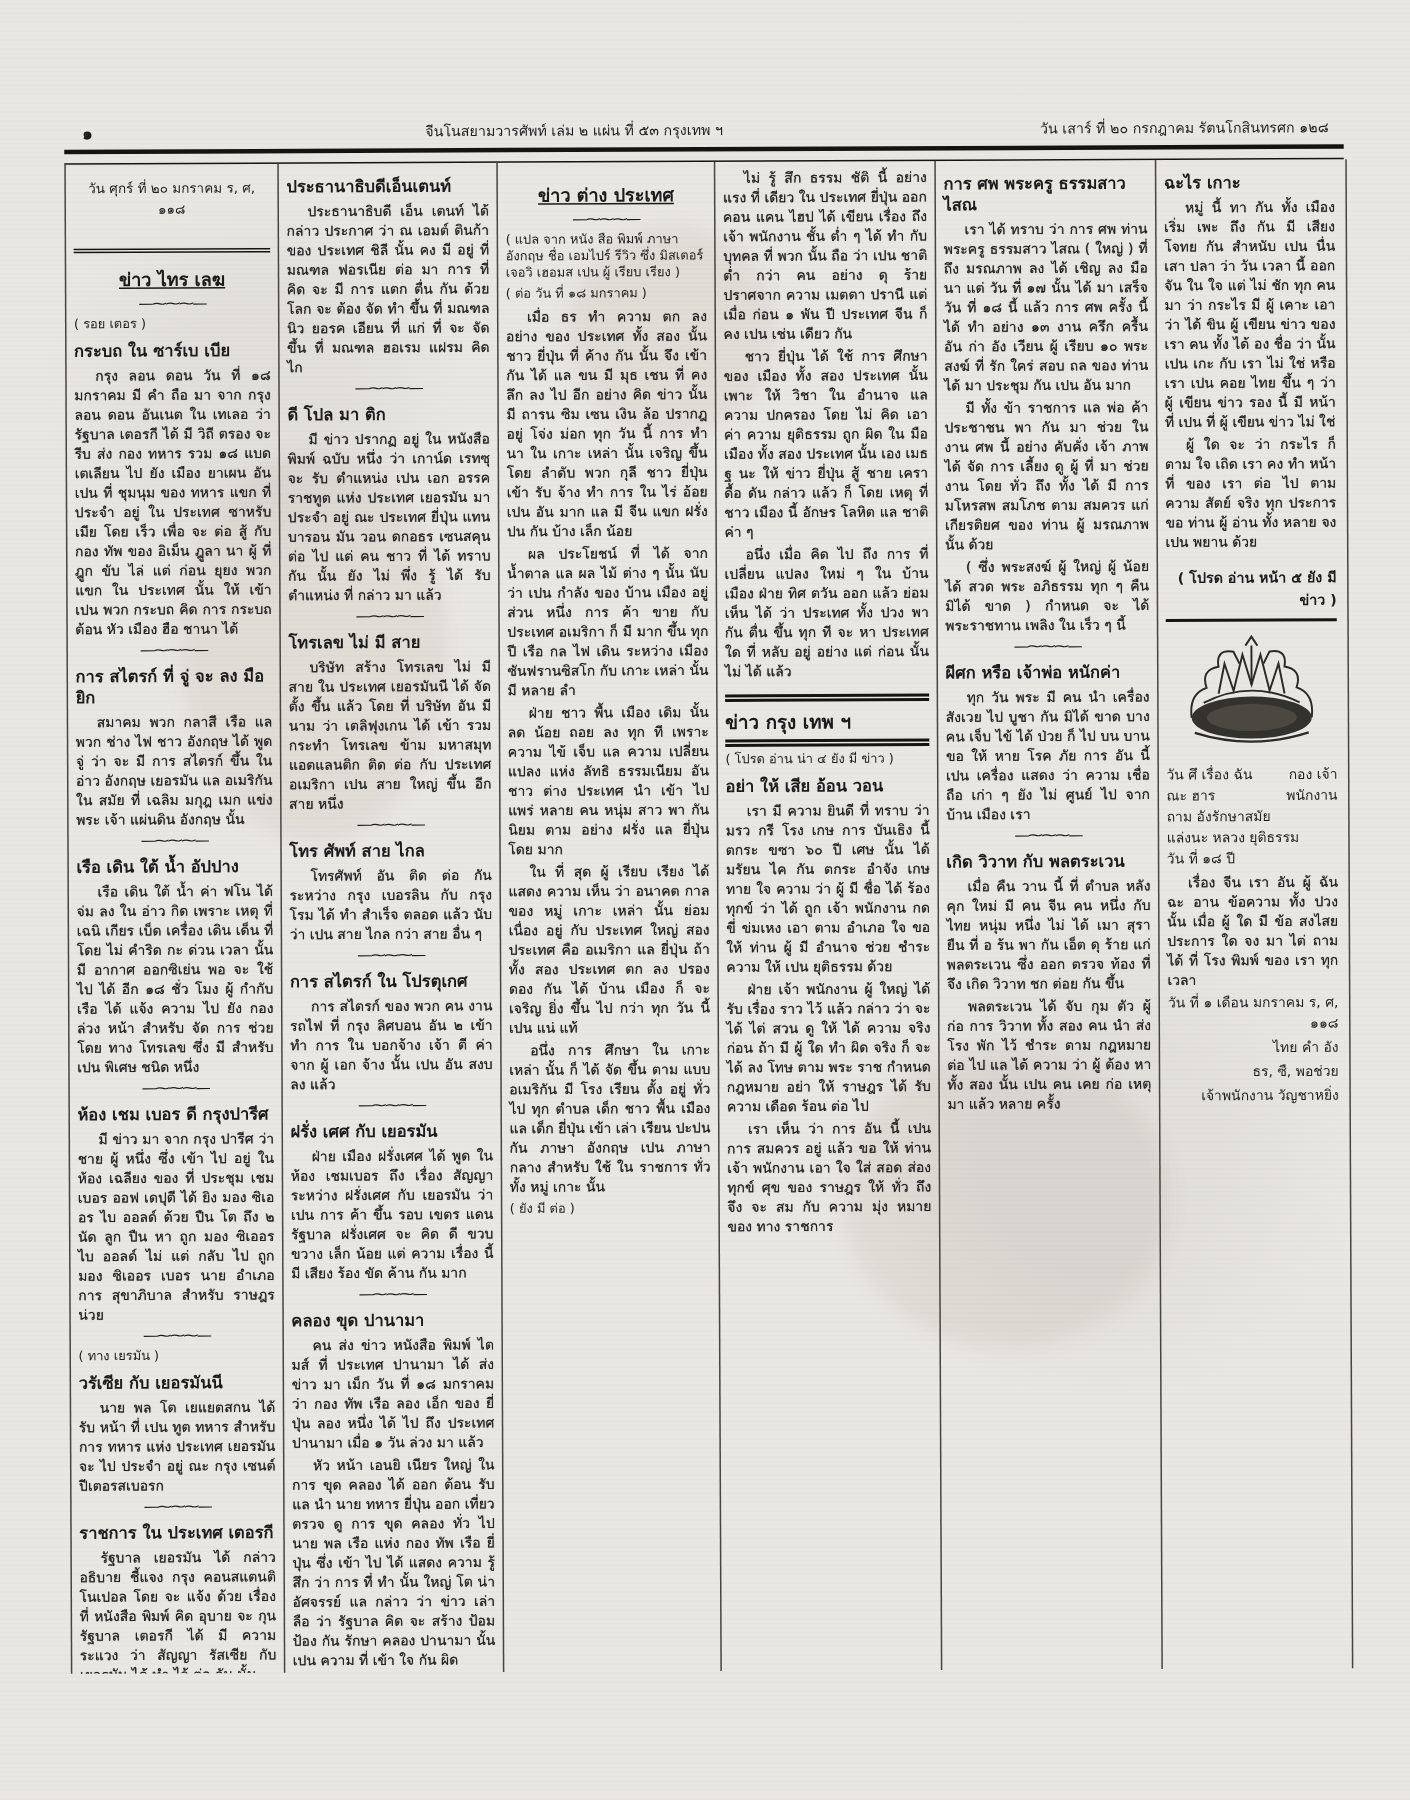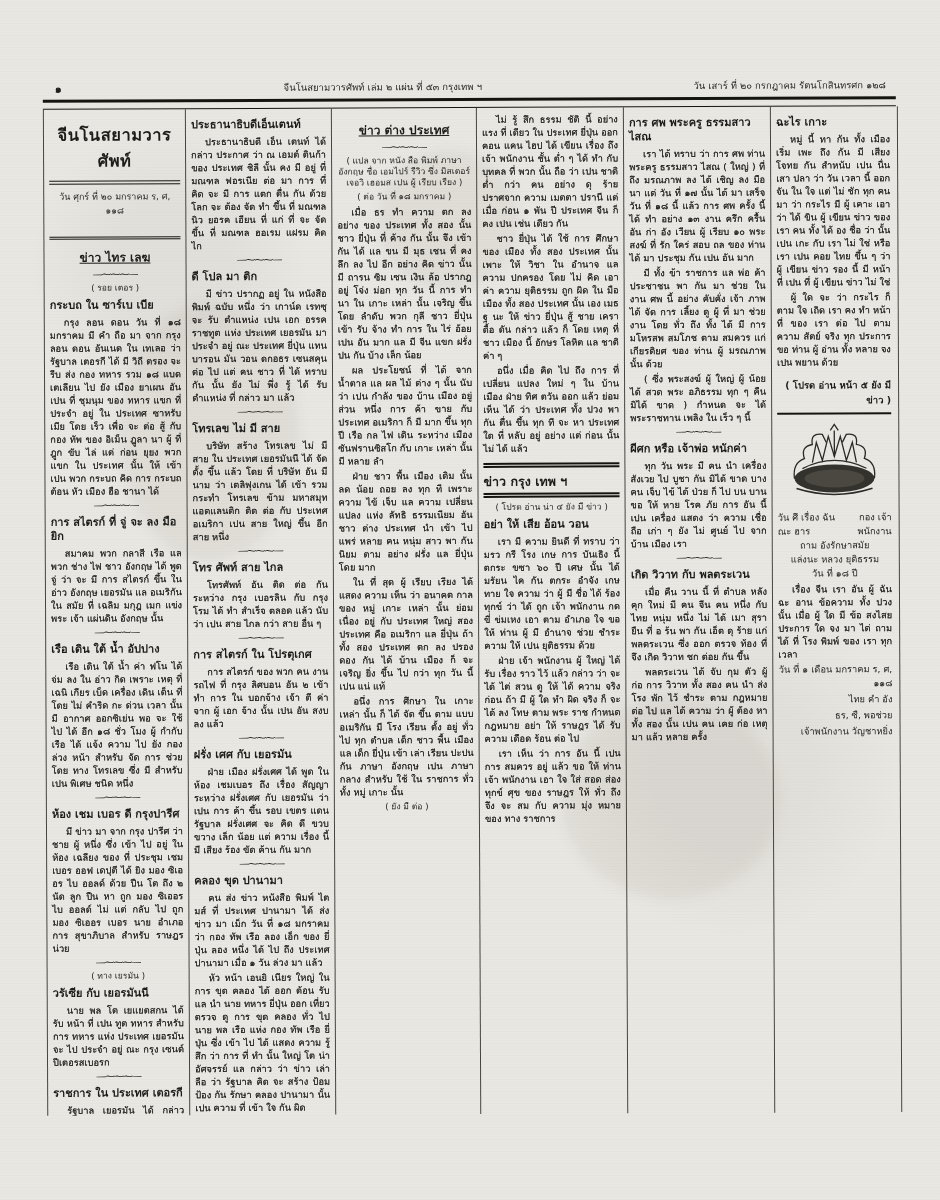--- a/index.html
+++ b/index.html
@@ -36,33 +36,33 @@
   .col:nth-child(5){width:147px;}
   .col:nth-child(6){width:124px;}
   
   .blk{width:100%;box-sizing:border-box;}
   .masthead{font-size:16.5px;font-weight:bold;text-align:center;padding:8px 0 7px;
     border-bottom:4px double #15150f;letter-spacing:.5px;}
   .dateline{font-size:9px;text-align:center;padding:5px 0 19px;border-bottom:3px double #15150f;margin-bottom:4px;}
   .section{font-size:12px;font-weight:bold;text-align:center;margin:8px 0 2px;text-decoration:underline;}
   .heading{font-size:11px;font-weight:bold;text-align:left;margin:5px 0 3px;line-height:14px;}
   .subhead{font-size:10.5px;font-weight:bold;text-align:center;white-space:pre-line;line-height:16px;margin:4px 0 2px;}
-  .note{font-size:8.6px;text-align:center;margin:3px 0;line-height:11px;}
+  .note{font-size:8.6px;margin:3px 0;line-height:11px;}
   .body{font-size:9.3px;line-height:13px;text-align:justify;text-indent:14px;
     color:#222220;text-shadow:0 0 .5px rgba(25,25,20,.75);margin:1px 0 2px;
     word-break:break-word;}
   .ornament{text-align:center;font-size:10px;color:#1c1c18;margin:3px 0 2px;letter-spacing:-1px;line-height:10px;}
   .boxed-head{font-size:12.5px;font-weight:bold;text-align:left;
     border-top:5px double #15150f;border-bottom:5px double #15150f;
     padding:4px 0 1px;margin:8px 0 4px;}
   .note-rule{font-size:9.5px;font-weight:bold;text-align:right;
     border-bottom:2.5px solid #15150f;padding:3px 0 5px;margin:6px 0 8px;}
   .emblem{text-align:center;margin:4px 0 6px;}
   .sig-table{margin:2px 0;}
-  .sig-row{display:flex;justify-content:center;font-size:9.3px;line-height:14px;}
+  .sig-row{display:flex;justify-content:flex-start;font-size:9.3px;line-height:14px;}
   .sig-row .l{text-align:left;}
   .sig-row .r{text-align:right;}
   .sig-line{font-size:9.3px;text-align:right;line-height:14px;margin-top:2px;}
   
   .stain{position:absolute;border-radius:50%;background:rgba(100,92,70,.07);filter:blur(6px);pointer-events:none;}
 </style>
 </head>
 <body>
 
 <div class="sheet">
@@ -72,21 +72,20 @@
 
   <div class="running-head">
     <span class="page-num">๑</span>
     <span class="head-center">จีนโนสยามวารศัพท์  เล่ม ๒ แผ่น ที่ ๕๓ กรุงเทพ ฯ</span>
     <span class="head-right">วัน เสาร์ ที่ ๒๐ กรกฎาคม รัตนโกสินทรศก ๑๒๘</span>
   </div>
   <div class="head-rule"></div>
 
   <div class="columns" id="columns">
       <div class="col">
-        <div class="blk masthead">จีนโนสยามวารศัพท์</div>
         <div class="blk dateline">วัน ศุกร์ ที่ ๒๐ มกราคม ร, ศ, ๑๑๘</div>
         <div class="blk section">ข่าว ไทร เลฆ</div>
         <div class="blk ornament">—⁓⁓⁓—</div>
         <div class="blk note">( รอย เตอร )</div>
         <div class="blk heading">กระบถ ใน ซาร์เบ เบีย</div>
         <div class="blk body">กรุง ลอน ดอน วัน ที่ ๑๘ มกราคม  มี คำ ถือ มา จาก กรุง ลอน ดอน อันเนต ใน เทเลอ ว่า รัฐบาล เตอรกี ได้ มี วิถี ตรอง จะ รีบ ส่ง กอง ทหาร รวม ๑๘ แบดเตเลียน ไป ยัง เมือง ยาเผน อัน เปน ที่ ชุมนุม ของ ทหาร แขก ที่ ประจำ อยู่ ใน ประเทศ ซาหรับ เมีย โดย เร็ว  เพื่อ จะ ต่อ สู้ กับ กอง ทัพ ของ อิเม็น ฎูลา นา  ผู้ ที่ ฎูก ขับ ไล่ แต่ ก่อน ยุยง พวก แขก ใน ประเทศ นั้น ให้ เข้า เปน พวก กระบถ คิด การ กระบถ ต้อน หัว เมือง ฮือ ชานา ได้</div>
         <div class="blk ornament">—⁓⁓⁓—</div>
         <div class="blk heading">การ สไตรก์ ที่ จู่ จะ ลง มือ ยิก</div>
         <div class="blk body">สมาคม พวก กลาสี เรือ แล พวก ช่าง ไฟ ชาว อังกฤษ ได้ พูด จู่ ว่า จะ มี การ สไตรก์ ขึ้น ใน อ่าว อังกฤษ เยอรมัน แล อเมริกัน ใน สมัย ที่ เฉลิม มกุฎ เมก แข่ง พระ เจ้า แผ่นดิน อังกฤษ นั้น</div>
         <div class="blk ornament">—⁓⁓⁓—</div>

